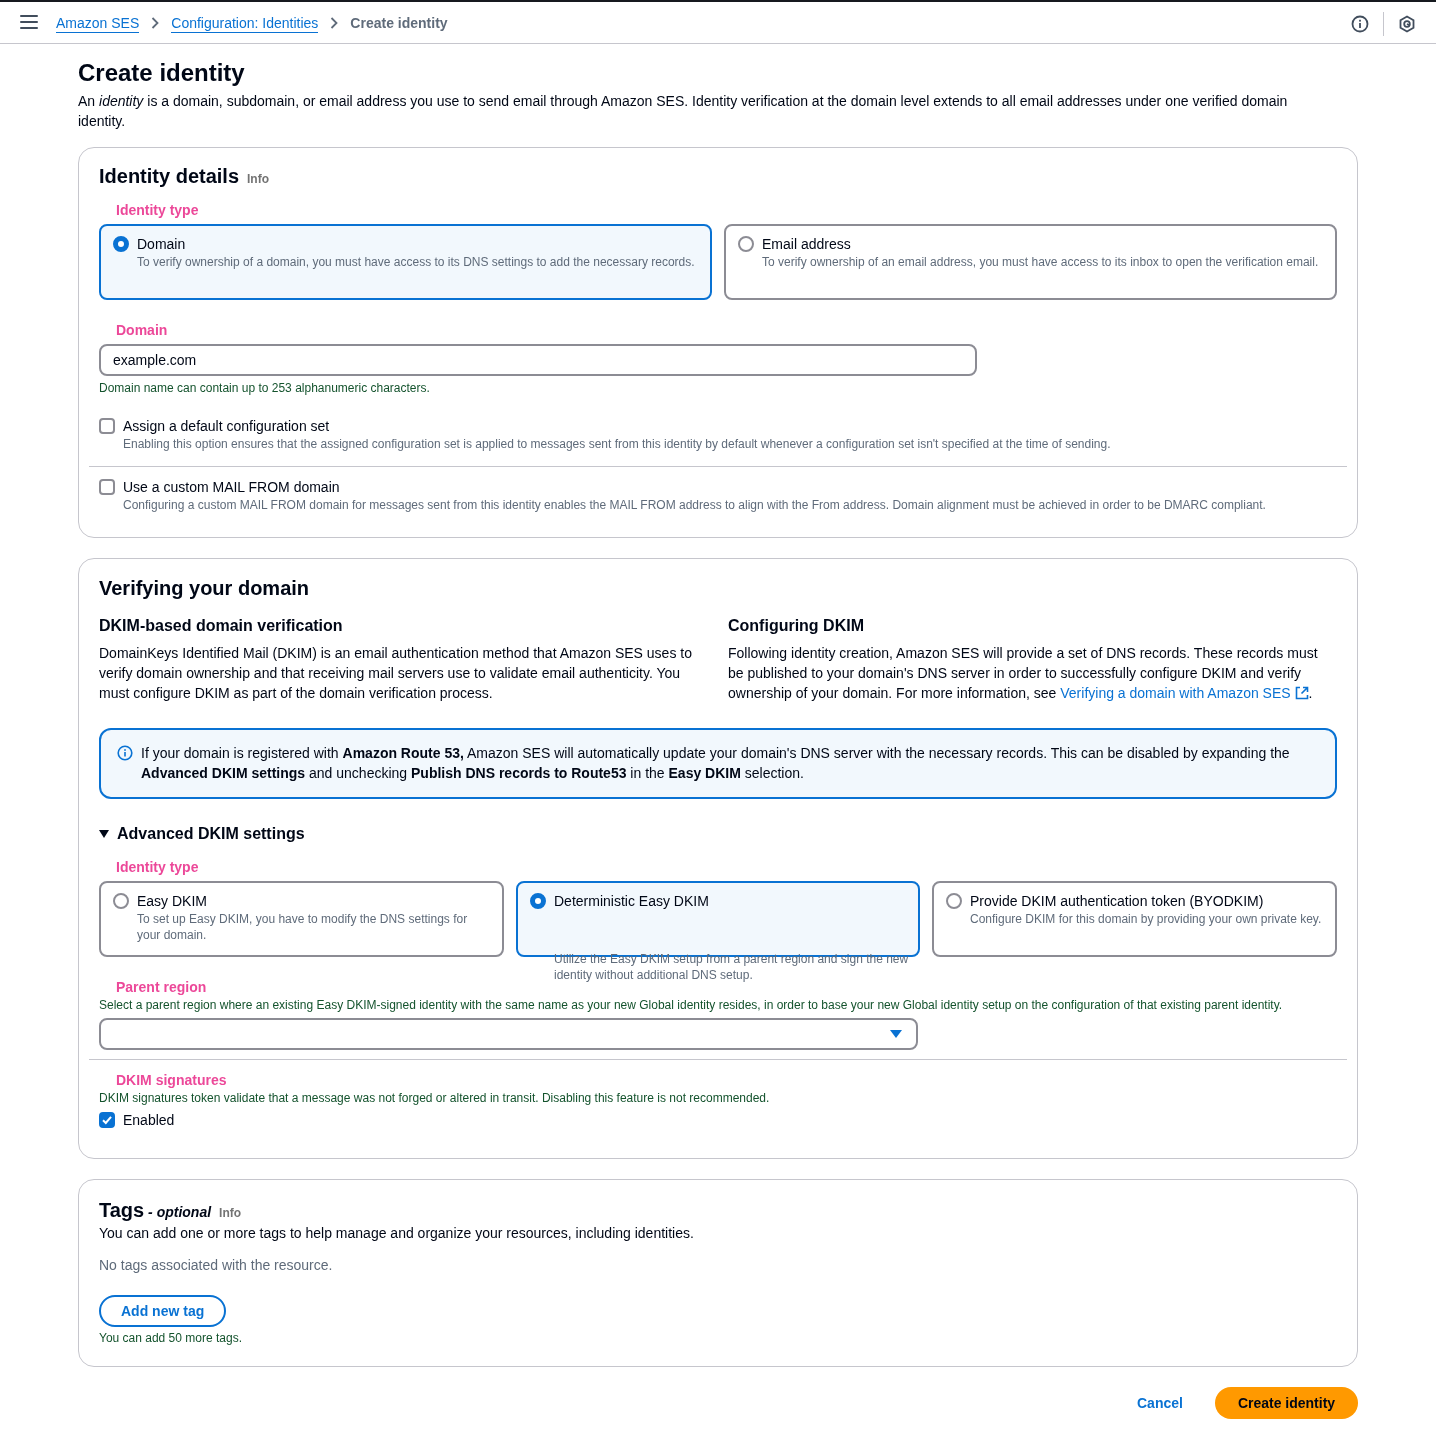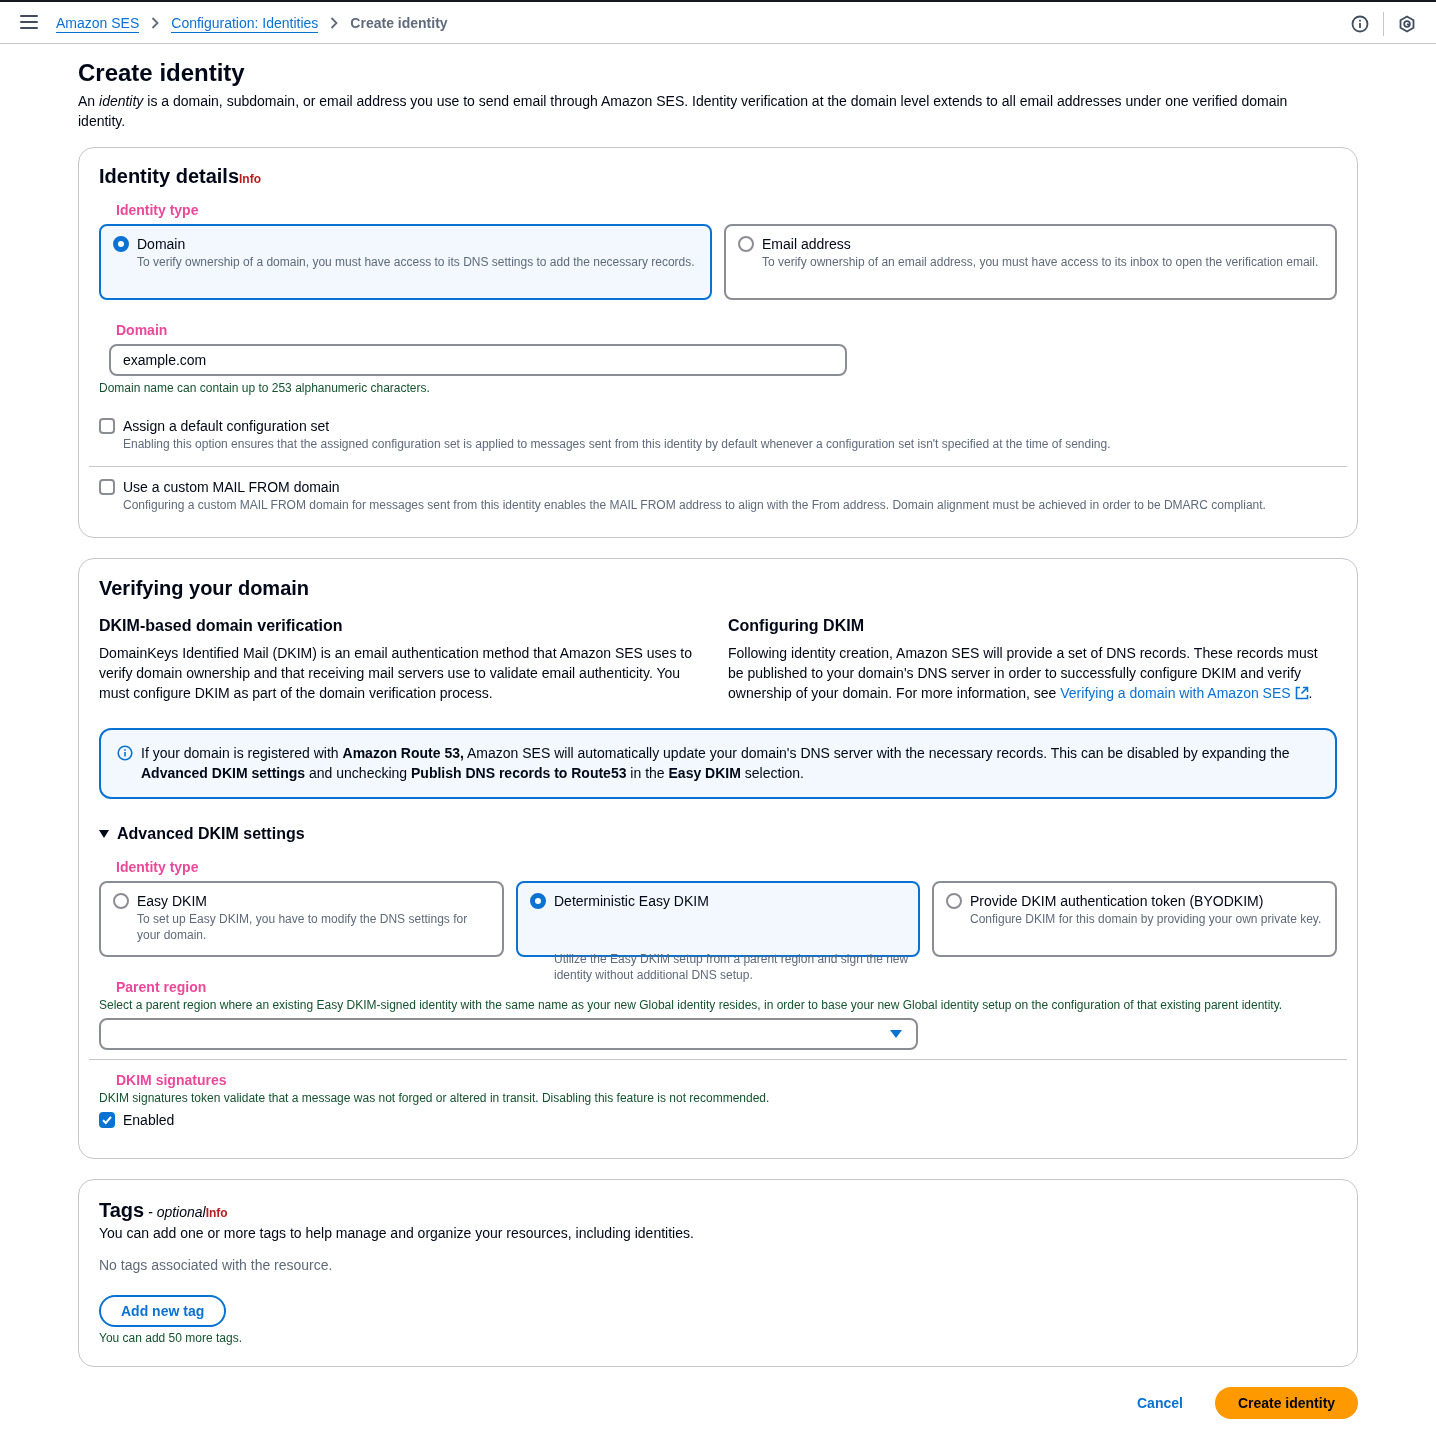--- a/index.html
+++ b/index.html
@@ -29,39 +29,39 @@
 
   .page-title { position: absolute; left: 78px; top: 58px; font-size: 24px; line-height: 30px; font-weight: bold; color: #000716; }
   .page-desc { position: absolute; left: 78px; top: 91px; width: 1260px; font-size: 14px; line-height: 20px; color: #000716; }
   .page-desc i { font-style: italic; }
 
   .container {
     position: absolute; left: 78px; width: 1280px;
     border: 1px solid #c6c6cd; border-radius: 16px; background: #fff;
   }
   .c-title { position: absolute; left: 20px; font-size: 20px; line-height: 26px; font-weight: bold; color: #000716; }
-  .info-link { color: #b91c1c; font-size: 12px; font-weight: bold; cursor: pointer; }
+  .info-link { color: #737373; font-size: 12px; font-weight: bold; margin-left: 8px; cursor: pointer; }
   .field-label { position: absolute; left: 37px; font-size: 14px; font-weight: bold; line-height: 20px; color: #ec4899; }
 
   .tile {
     position: absolute; border: 2px solid #8c8c94; border-radius: 8px; background: #fff; cursor: pointer;
   }
   .tile.selected { border-color: #0972d3; background: #f2f8fd; }
   .radio {
     position: absolute; left: 12px; top: 10px; width: 16px; height: 16px; border-radius: 50%;
     border: 2px solid #8c8c94; background: #fff;
   }
   .radio.checked { border: 5px solid #0972d3; background: #fff; }
   .tile-label { position: absolute; left: 36px; top: 8px; font-size: 14px; line-height: 20px; color: #000716; }
   .tile-desc { position: absolute; left: 36px; top: 28px; font-size: 12px; line-height: 16px; color: #5f6b7a; }
 
   .text-input {
-    position: absolute; left: 20px; width: 738px; height: 32px;
+    position: absolute; left: 20px; width: 878px; height: 32px;
     border: 2px solid #8c8c94; border-radius: 8px; background: #fff;
-    padding: 0 12px; font-family: "Liberation Sans", sans-serif; font-size: 14px; color: #000716; margin-left: 10px;
+    padding: 0 12px; font-family: "Liberation Sans", sans-serif; font-size: 14px; color: #000716;
   }
   .hint { position: absolute; left: 20px; font-size: 12px; line-height: 16px; color: #14532d; }
 
   .checkbox {
     position: absolute; left: 20px; width: 16px; height: 16px; border: 2px solid #8c8c94;
     border-radius: 4px; background: #fff; cursor: pointer;
   }
   .checkbox.checked { background: #0972d3; border-color: #0972d3; }
   .cb-label { position: absolute; left: 44px; font-size: 14px; line-height: 20px; color: #000716; }
   .cb-desc { position: absolute; left: 44px; font-size: 12px; line-height: 16px; color: #5f6b7a; }
@@ -237,21 +237,21 @@
   <div class="hint" style="top:531px;">DKIM signatures token validate that a message was not forged or altered in transit. Disabling this feature is not recommended.</div>
   <div class="checkbox checked" style="top:553px;">
     <svg width="12" height="12" viewBox="0 0 12 12" style="position:absolute; left:0; top:0;">
         <path d="M2 6.2 L4.8 9 L10 2.8" fill="none" stroke="#fff" stroke-width="2"></path>
       </svg>
   </div>
   <div class="cb-label" style="top:551px;">Enabled</div>
 </div>
 
 <div class="container" style="top:1179px; height:188px;">
-  <div class="c-title" style="top:17px;"><span>Tags</span><i style="font-size:14px; font-weight:normal;"> - optional</i><span class="info-link">Info</span></div>
+  <div class="c-title" style="top:17px;"><span>Tags</span><i style="font-size:14px; font-weight:bold;"> - optional</i><span class="info-link">Info</span></div>
   <div class="body-text" style="left:20px; top:43px;">You can add one or more tags to help manage and organize your resources, including identities.</div>
   <div class="body-text" style="left:20px; top:75px; color:#5f6b7a;">No tags associated with the resource.</div>
   <button class="btn-normal" style="top:115px;">Add new tag</button>
   <div class="hint" style="top:150px;">You can add 50 more tags.</div>
 </div>
 
 <span class="btn-link">Cancel</span>
 <button class="btn-primary">Create identity</button>
 
 </body></html>

